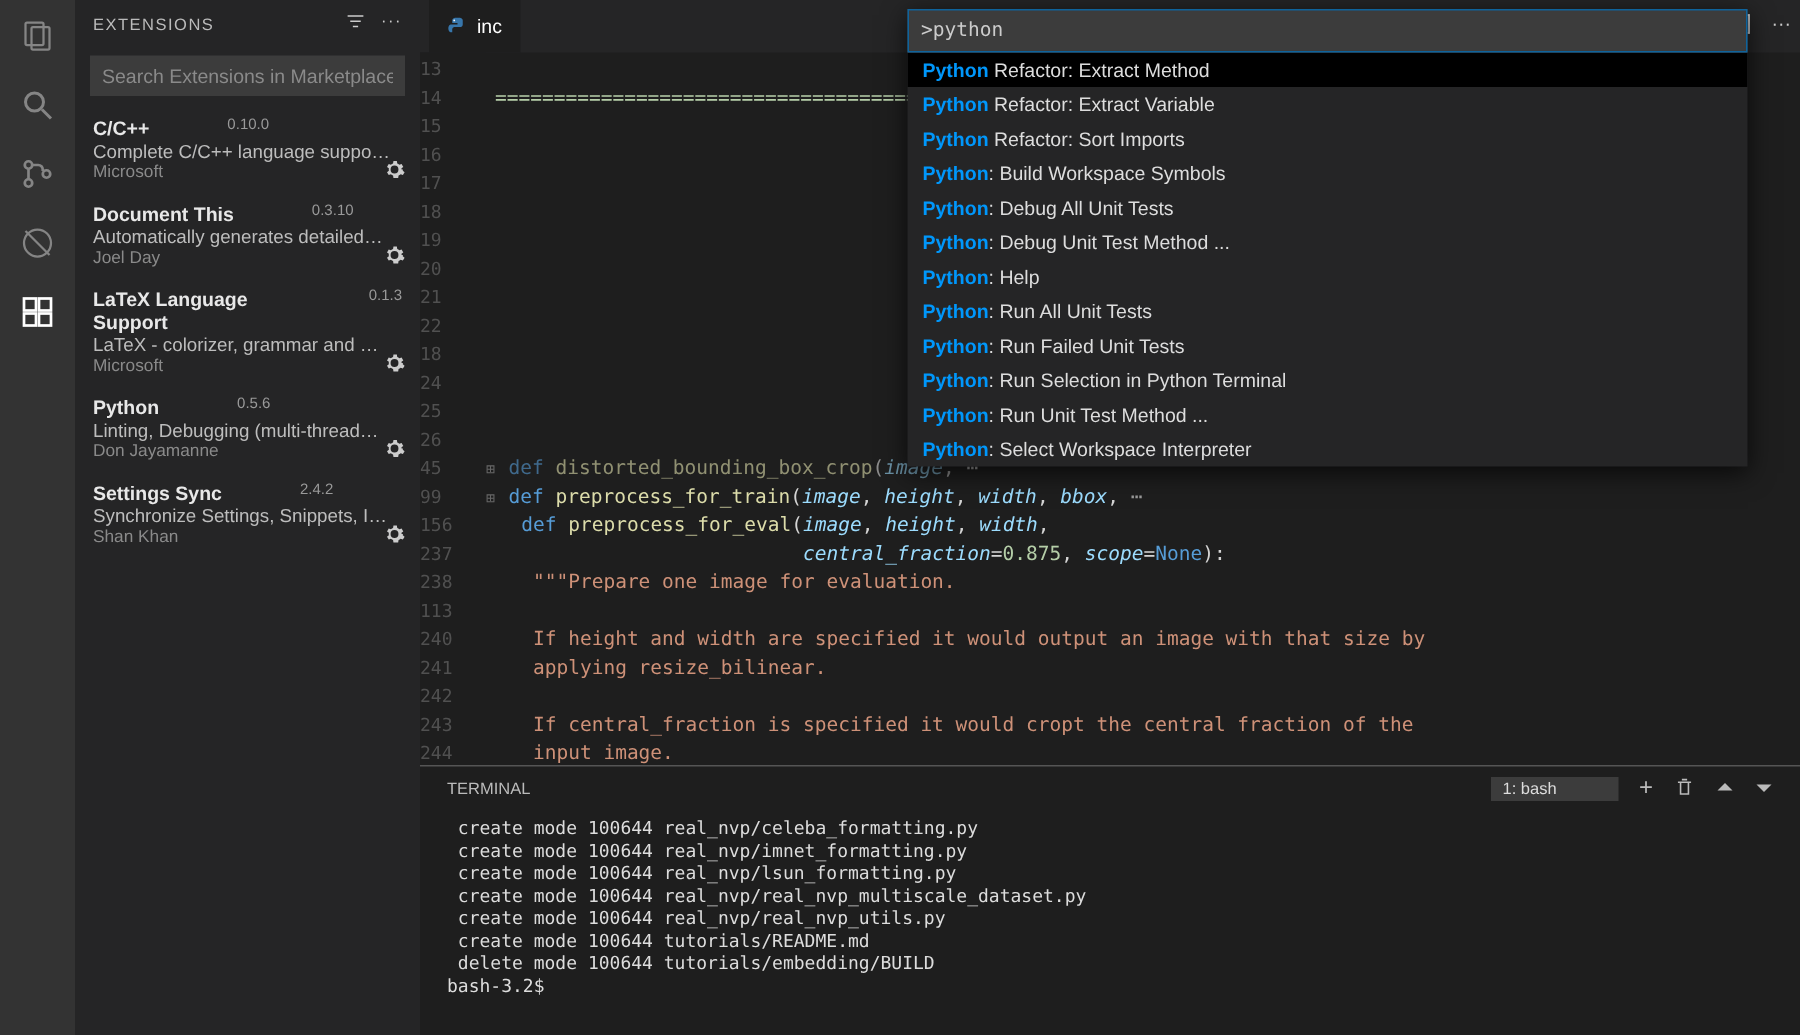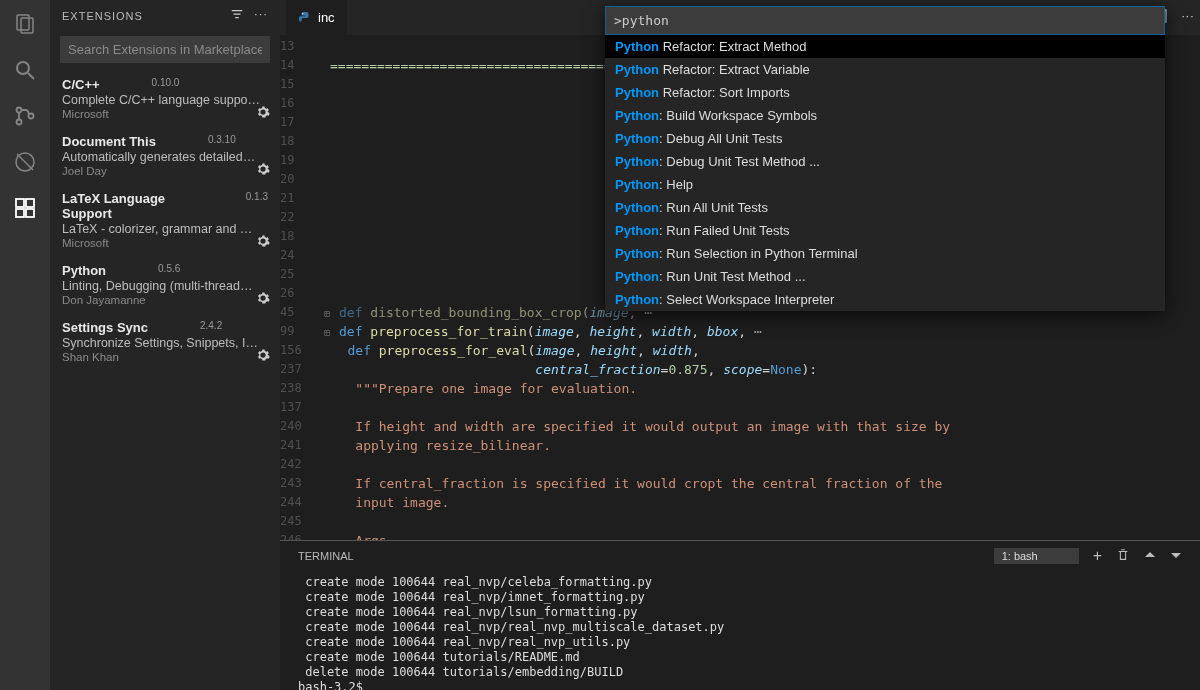--- a/index.html
+++ b/index.html
@@ -37,21 +37,21 @@
 .code { flex:1; padding-top:2px; white-space:pre; color:#d4d4d4; }
 .code div { height:19px; }
 .kw { color:#569cd6; }
 .fn { color:#dcdcaa; }
 .arg { color:#9cdcfe; font-style:italic; }
 .num { color:#b5cea8; }
 .none { color:#569cd6; }
 .str { color:#ce9178; }
 .eq { color:#b5cea8; padding:0 6px; font-family:monospace; letter-spacing:0; }
 .fold { color:#666; display:inline-block; width:12px; margin-right:3px; font-size:10px; }
-.terminal { height:150px; border-top:1px solid #555; background:#1e1e1e; display:flex; flex-direction:column; }
+.terminal { height:180px; border-top:1px solid #555; background:#1e1e1e; display:flex; flex-direction:column; }
 .term-head { height:30px; display:flex; align-items:center; justify-content:space-between; padding:0 18px; font-size:11px; color:#bbb; }
 .term-head .th-right { display:flex; align-items:center; gap:14px; }
 .term-head select { background:#3c3c3c; color:#ddd; border:none; padding:2px 40px 2px 8px; font-size:11px; appearance:none; }
 .term-body { flex:1; padding:4px 18px; font-family:Menlo,Consolas,monospace; font-size:12px; line-height:15px; color:#ddd; white-space:pre; overflow:hidden; }
 .cmd-palette { position:absolute; top:6px; left:325px; width:560px; background:#252526; box-shadow:0 4px 16px rgba(0,0,0,.7); z-index:50; }
 .cmd-input { width:100%; background:#3c3c3c; border:1px solid #0e639c; outline:none; color:#ccc; padding:6px 8px; font-family:Menlo,monospace; font-size:13px; }
 .cmd-list { max-height:300px; overflow:hidden; }
 .cmd-item { padding:4px 10px; font-size:13px; cursor:pointer; color:#ddd; }
 .cmd-item.sel { background:#000000; }
 .cmd-item .hl { color:#0097fb; font-weight:600; }
@@ -210,21 +210,21 @@
           <div>22</div>
           <div>18</div>
           <div>24</div>
           <div>25</div>
           <div>26</div>
           <div>45</div>
           <div>99</div>
           <div>156</div>
           <div>237</div>
           <div>238</div>
-          <div>137</div>
+          <div>113</div>
           <div>240</div>
           <div>241</div>
           <div>242</div>
           <div>243</div>
           <div>244</div>
           <div>245</div>
           <div>246</div>
         </div>
       <div class="code" id="code"><div></div><div><span class="eq">========================================================================</span></div><div></div><div></div><div></div><div></div><div></div><div></div><div></div><div></div><div></div><div></div><div></div><div></div><div><span class="fold">⊞</span><span class="kw" style="opacity:.6">def </span><span class="fn" style="opacity:.6">distorted_bounding_box_crop</span><span style="opacity:.6">(</span><span class="arg" style="opacity:.6">image</span><span style="opacity:.6">, </span><span class="ellip">⋯</span></div><div><span class="fold">⊞</span><span class="kw">def </span><span class="fn">preprocess_for_train</span>(<span class="arg">image</span>, <span class="arg">height</span>, <span class="arg">width</span>, <span class="arg">bbox</span>, <span class="ellip">⋯</span></div><div>   <span class="kw">def </span><span class="fn">preprocess_for_eval</span>(<span class="arg">image</span>, <span class="arg">height</span>, <span class="arg">width</span>,</div><div>                           <span class="arg">central_fraction</span>=<span class="num">0.875</span>, <span class="arg">scope</span>=<span class="none">None</span>):</div><div><span class="str">    """Prepare one image for evaluation.</span></div><div></div><div><span class="str">    If height and width are specified it would output an image with that size by</span></div><div><span class="str">    applying resize_bilinear.</span></div><div></div><div><span class="str">    If central_fraction is specified it would cropt the central fraction of the</span></div><div><span class="str">    input image.</span></div><div></div><div><span class="str">    Args</span></div></div>
     </div>

